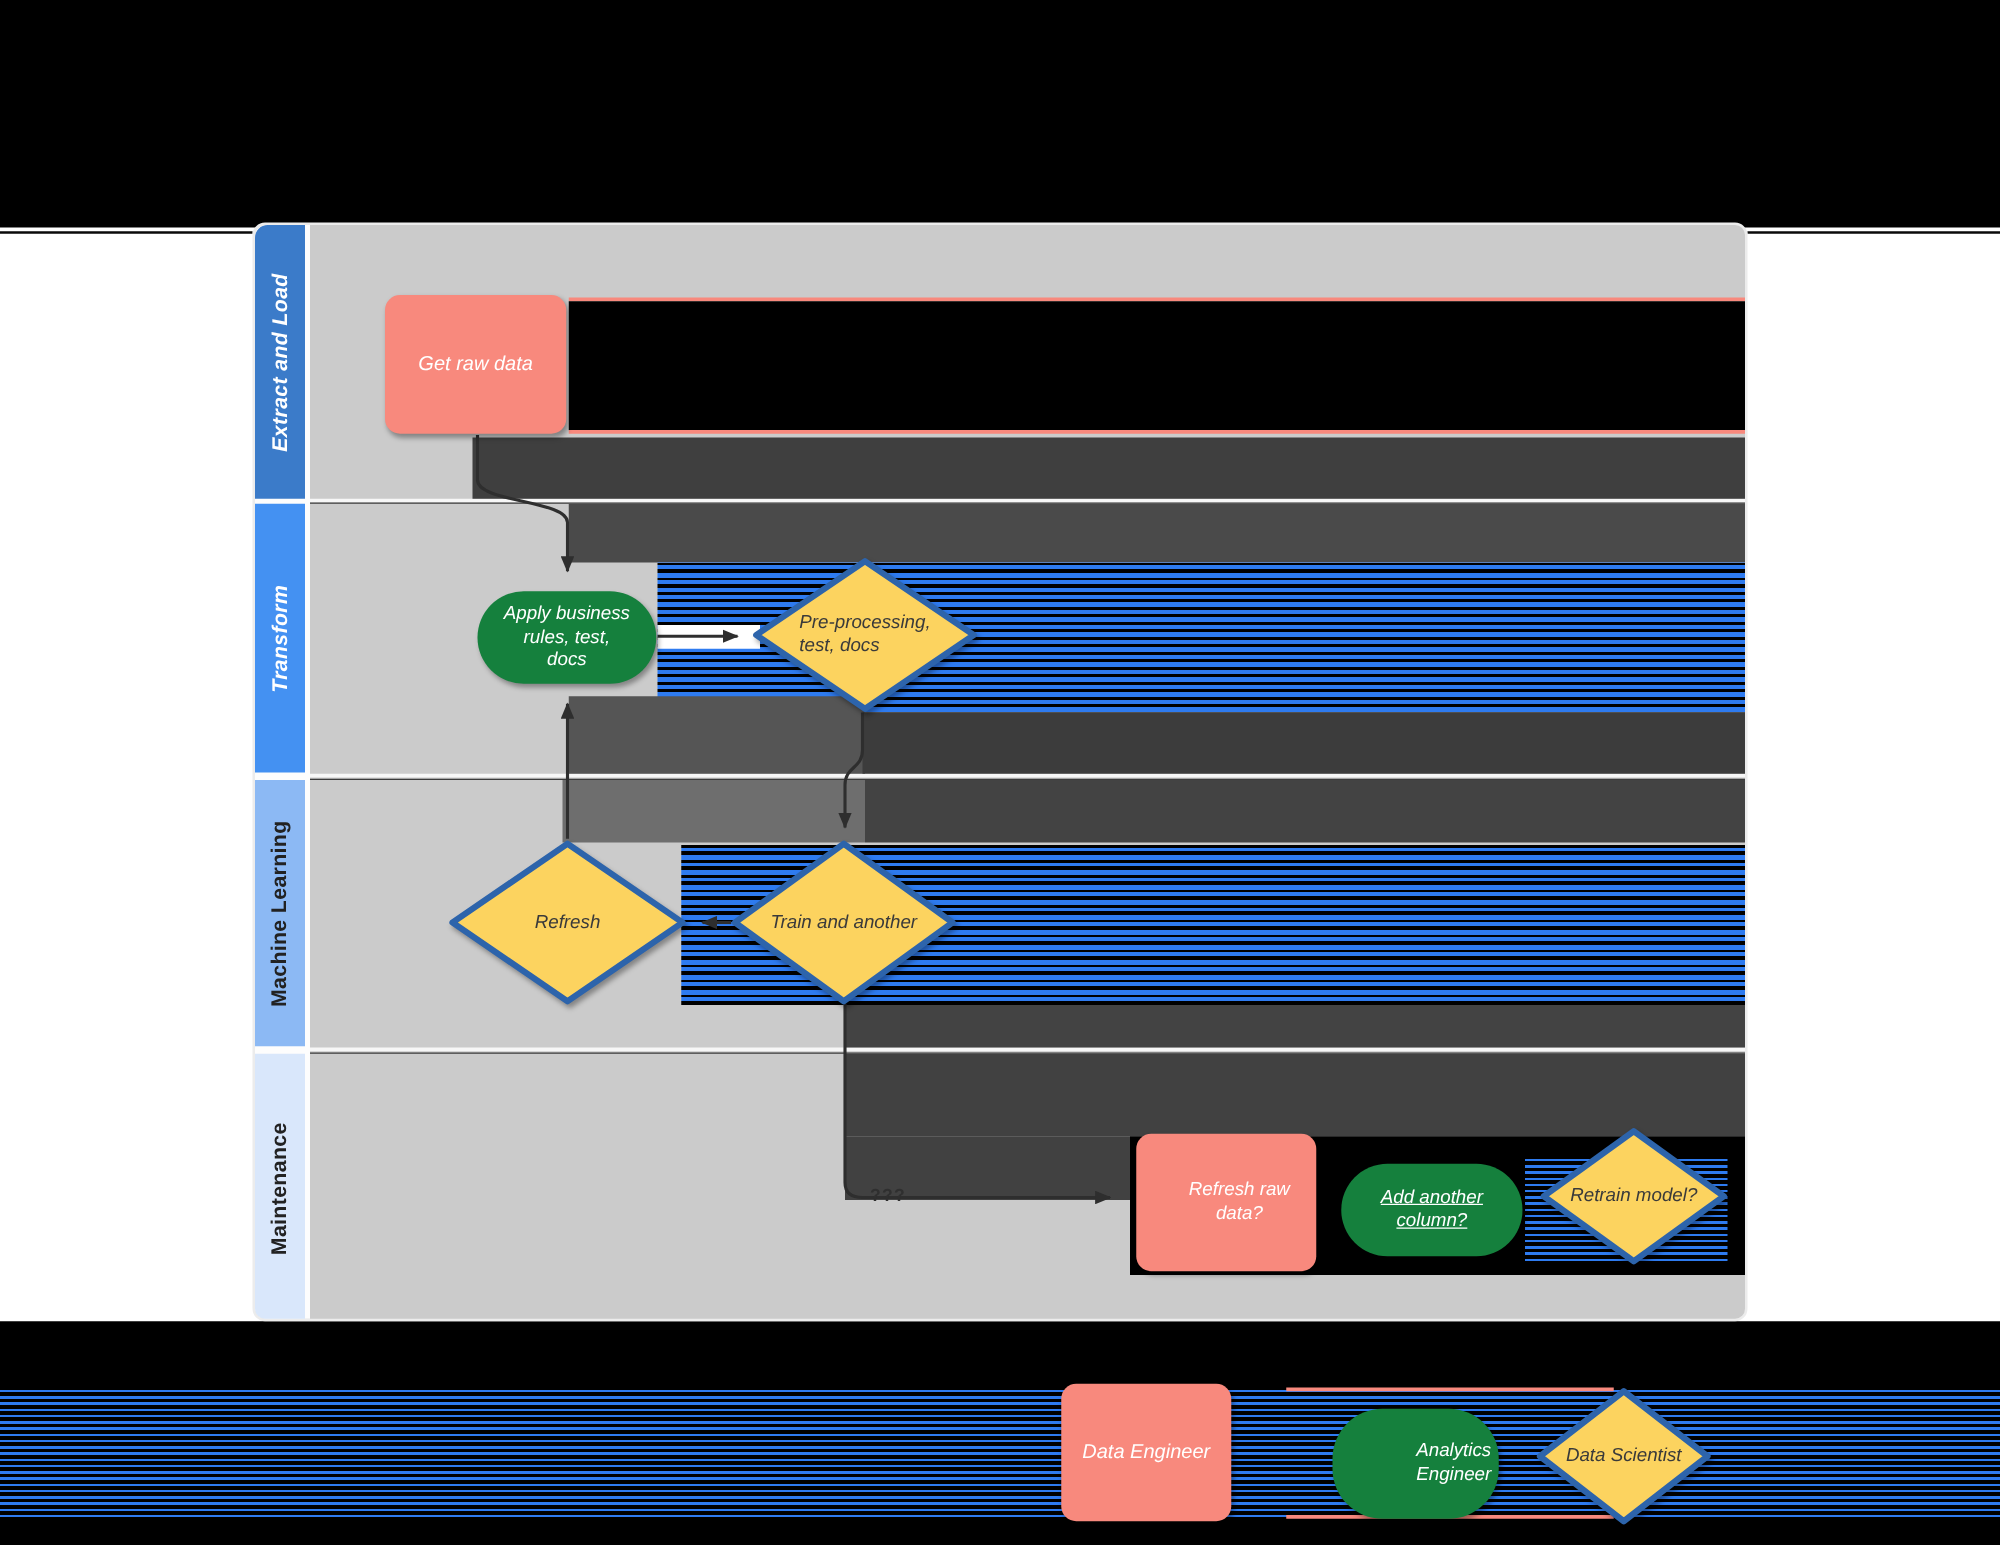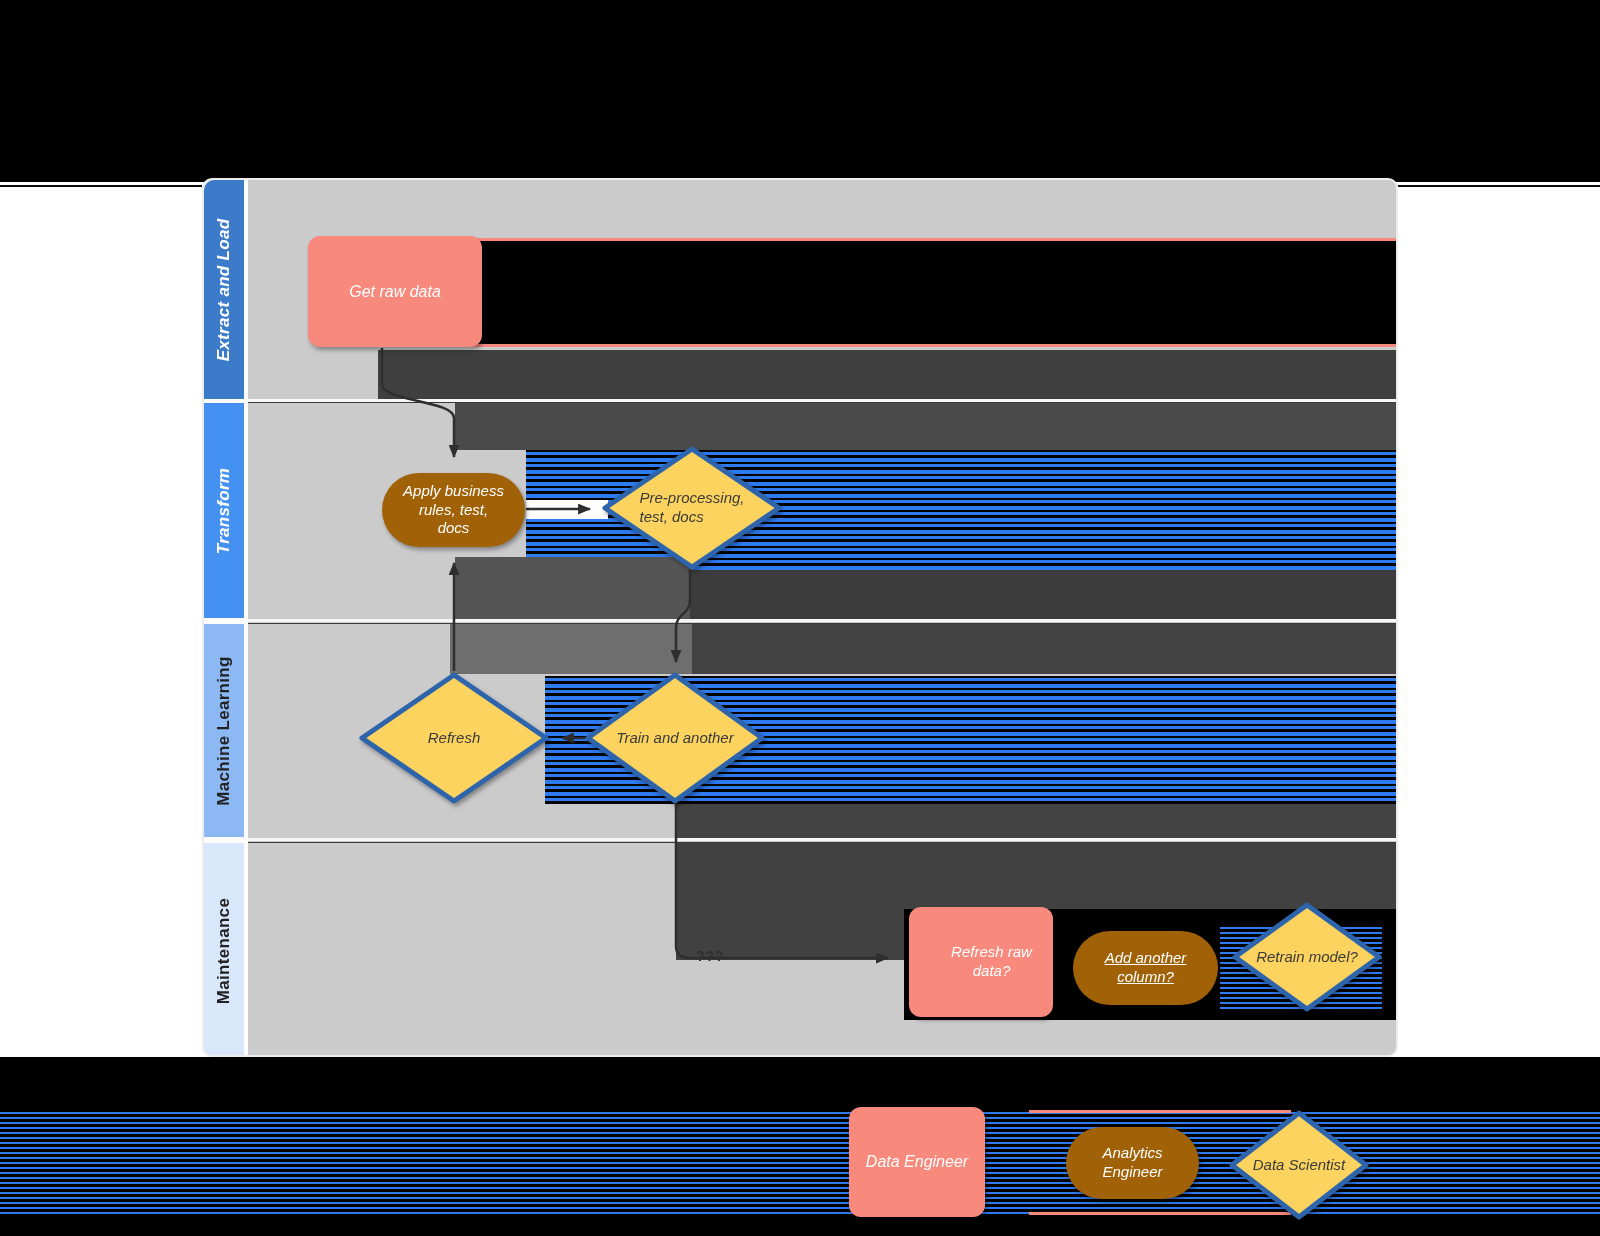--- a/index.html
+++ b/index.html
@@ -27,21 +27,21 @@
   .bw{height:3px;background:#f7f7f7;}
   .bd{height:1px;background:rgba(10,10,10,.75);}
   
   .stripes{background:repeating-linear-gradient(to bottom,#2e7bf0 0px,#2e7bf0 2px,#000 2px,#000 5px);}
   .stripes2{background:repeating-linear-gradient(to bottom,#000 0px,#000 2px,#2e7bf0 2px,#2e7bf0 5px,#000 5px,#000 8px,#2e7bf0 8px,#2e7bf0 12px);}
   
   .node{display:flex;align-items:center;justify-content:center;text-align:center;
     font-style:italic;box-sizing:border-box;}
   .rectnode{background:#f8897d;border-radius:12px;color:#fff;font-size:16px;
     box-shadow:2px 3px 4px rgba(0,0,0,.35);}
-  .pillnode{background:#a16207;border-radius:40px;color:#fff;font-size:15px;
+  .pillnode{background:#15803d;border-radius:40px;color:#fff;font-size:15px;
     box-shadow:2px 3px 4px rgba(0,0,0,.35);}
   .lbl{white-space:pre-line;line-height:1.25;padding:2px 6px;}
   .diamond{filter:drop-shadow(2px 3px 2px rgba(0,0,0,.35));}
   .diamond svg{display:block;}
   .dlbl{position:absolute;inset:0;display:flex;align-items:center;justify-content:center;
     font-style:italic;color:#3a3a3a;font-size:15px;white-space:pre-line;line-height:1.25;}
   .edge-label{font-size:14px;font-weight:bold;color:#2f2f2f;letter-spacing:1px;}
   
   .bottom-stripes{left:0;top:1112px;width:1600px;height:104px;}
   .smear{background:#f8897d;}
@@ -108,21 +108,21 @@
     <path d="M382,348 L382,384 C382,402 454,400 454,418 L454,457" marker-end="url(#arr)"></path>
     <path d="M526,509 L590,509" marker-end="url(#arr)"></path>
     <path d="M690,570 L690,600 C690,615 676,613 676,628 L676,662" marker-end="url(#arr)"></path>
     <path d="M585,738 L562,738" marker-end="url(#arr)"></path>
     <path d="M454,671 L454,563" marker-end="url(#arr)"></path>
     <path d="M676,803 L676,946 Q676,958 690,958 L888,958" marker-end="url(#arr)"></path>
   </g>
 </svg>
 <span class="abs edge-label" style="left:696px;top:948px;">???</span>
 
-<div class="abs node rectnode" style="left:308px;top:236px;width:174px;height:111px;">
+<div class="abs node rectnode" style="left:308px;top:236px;width:145px;height:111px;">
   <span class="lbl">Get raw data</span>
 </div>
 
 <div class="abs node pillnode" style="left:382px;top:473px;width:143px;height:74px;">
   <span class="lbl">Apply business
 rules, test,
 docs</span>
 </div>
 
 <div class="abs diamond" style="left:600px;top:444px;width:184px;height:128px;">
@@ -165,21 +165,21 @@
 </div>
 
 <div class="abs bottom-stripes stripes"></div>
 <div class="abs smear" style="left:1029px;top:1110px;width:262px;height:3px;"></div>
 <div class="abs smear" style="left:1029px;top:1212px;width:262px;height:3px;"></div>
 
 <div class="abs node rectnode" style="left:849px;top:1107px;width:136px;height:110px;">
   <span class="lbl">Data Engineer</span>
 </div>
 
-<div class="abs node pillnode" style="left:1066px;top:1127px;width:133px;height:72px;">
+<div class="abs node pillnode" style="left:1066px;top:1127px;width:133px;height:88px;justify-content:flex-end;">
   <span class="lbl">Analytics
 Engineer</span>
 </div>
 
 <div class="abs diamond" style="left:1227px;top:1108px;width:144px;height:114px;">
   <svg width="144" height="114" viewBox="0 0 144 114">
     <polygon points="5,57 72,5 139,57 72,109" fill="#fcd35f" stroke="#2d64ab" stroke-width="5" stroke-linejoin="round"></polygon>
   </svg>
   <div class="dlbl">Data Scientist</div>
 </div>

